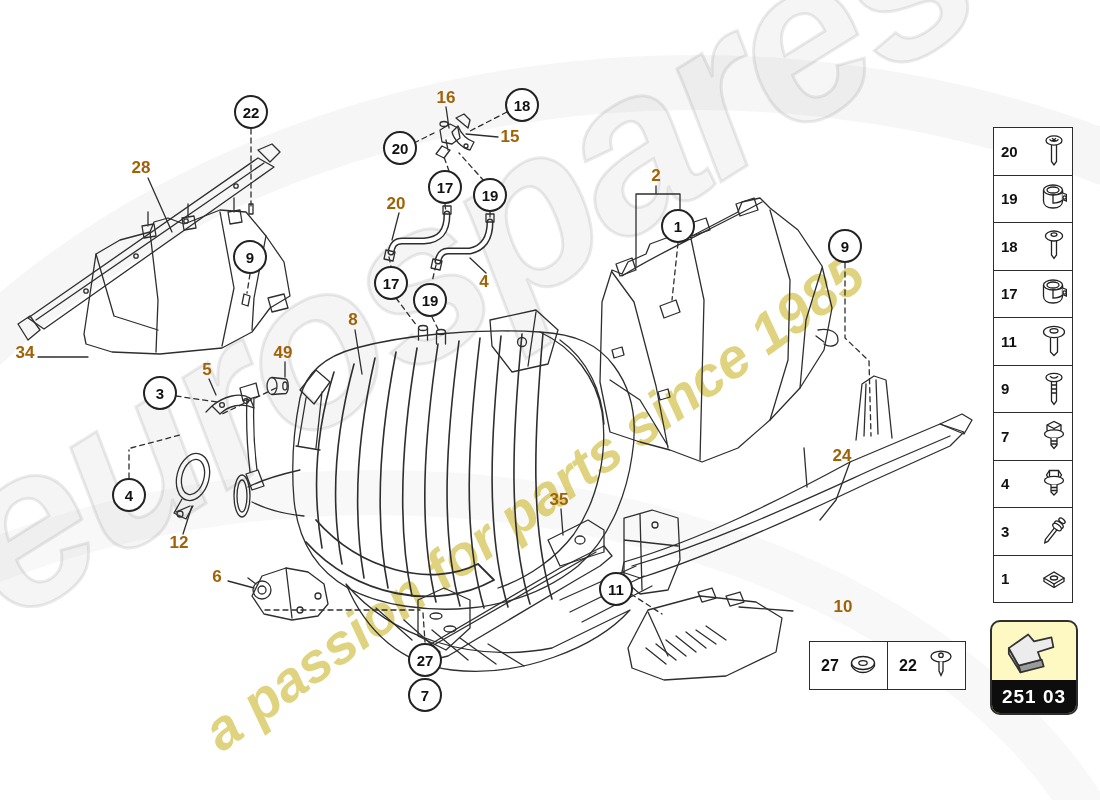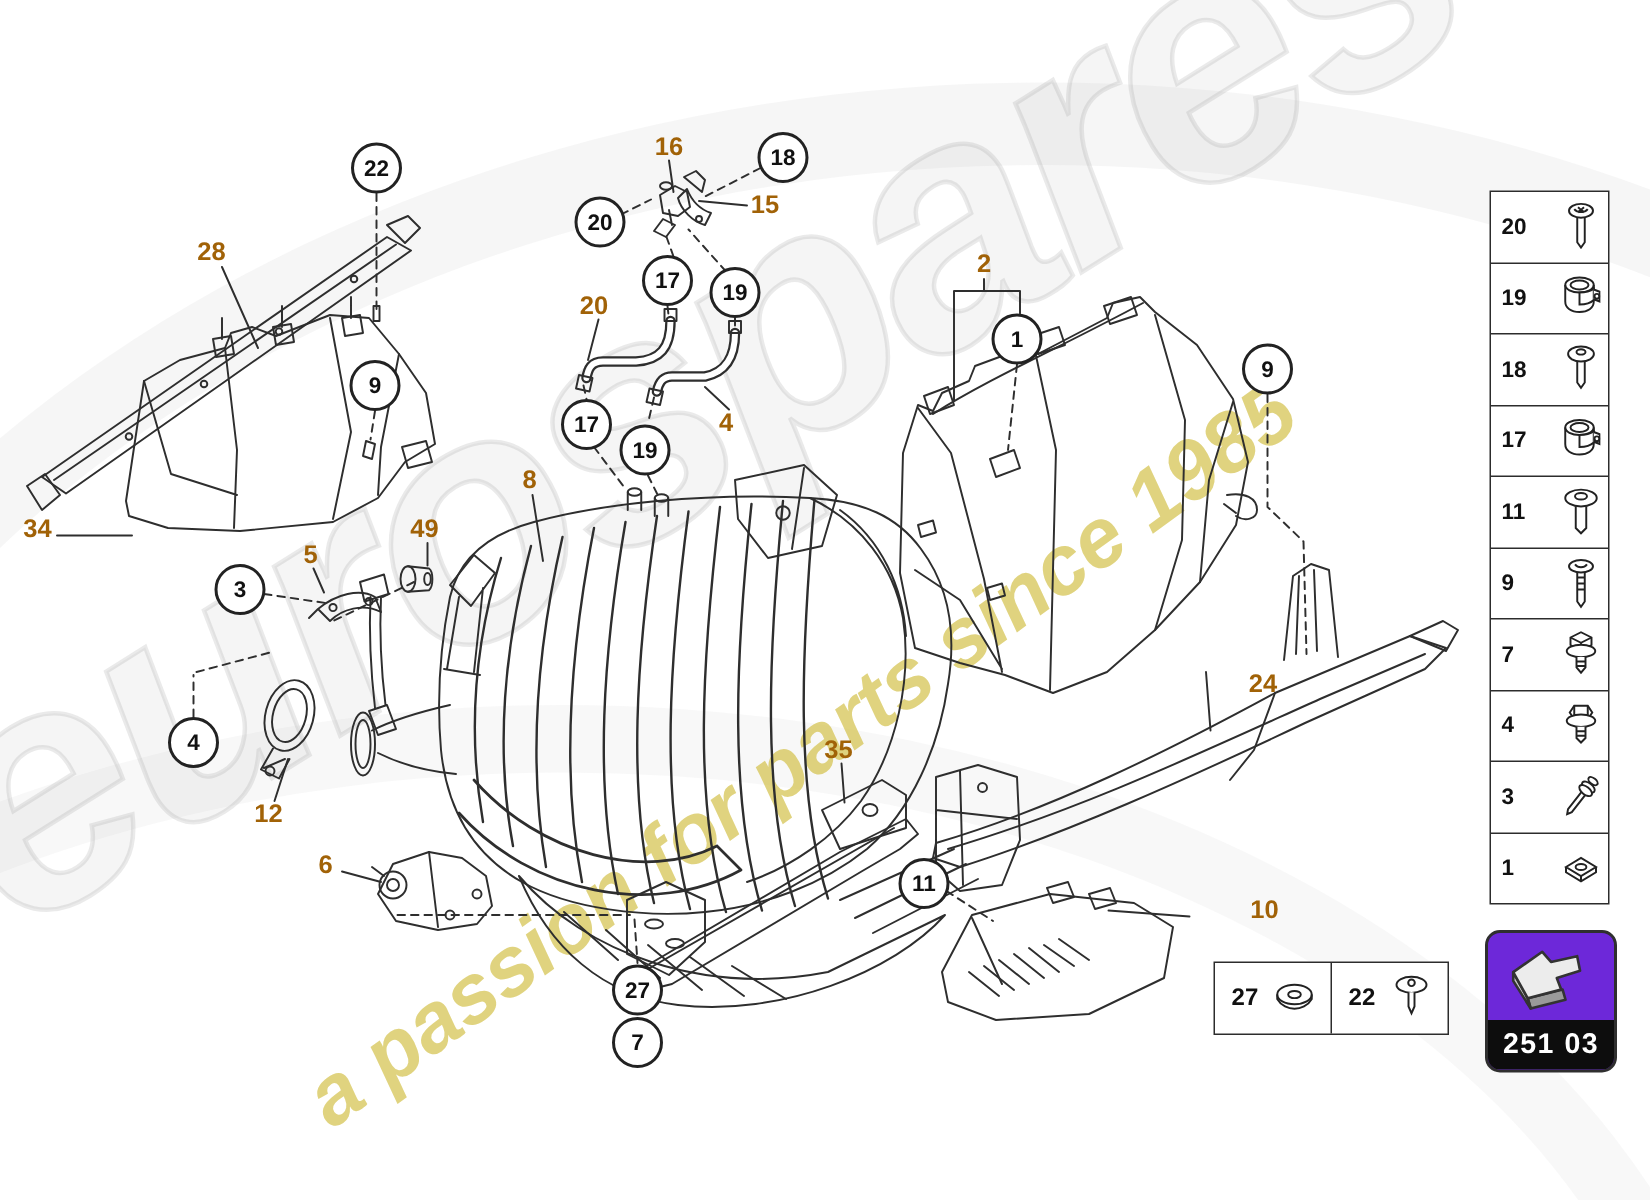--- a/index.html
+++ b/index.html
@@ -30,21 +30,21 @@
   .legend-row + .legend-row{border-top:1.5px solid #2c2c2c;}
   .legend-row .ref{font-size:15px;font-weight:bold;color:#111;}
   .licon{width:26px;height:36px;stroke:#222;fill:#fff;stroke-width:1.3;}
   
   .extras{position:absolute;left:809px;top:641px;width:157px;height:49px;background:#fff;
           border:1.5px solid #2c2c2c;box-sizing:border-box;display:flex;z-index:7;}
   .extras .cell{flex:1;display:flex;align-items:center;justify-content:space-evenly;}
   .extras .cell + .cell{border-left:1.5px solid #2c2c2c;}
   .extras .ref{font-size:16px;font-weight:bold;color:#111;}
   
-  .badge{position:absolute;left:990px;top:620px;width:88px;height:95px;background:#6d28d9;
+  .badge{position:absolute;left:990px;top:620px;width:88px;height:95px;background:#fef9c3;
          border:2px solid #2f2f2f;border-radius:10px;box-sizing:border-box;display:flex;
          flex-direction:column;overflow:hidden;z-index:7;cursor:pointer;}
   .badge .arrow-wrap{flex:1;display:flex;align-items:center;justify-content:center;}
   .badge .code-band{height:33px;background:#0d0d0d;color:#fff;font-size:19px;font-weight:bold;
                     text-align:center;line-height:33px;letter-spacing:1px;}
   svg.art{z-index:4;}
   svg.art path, svg.art ellipse, svg.art circle, svg.art polygon{vector-effect:non-scaling-stroke;}
 </style>
 </head>
 <body>

